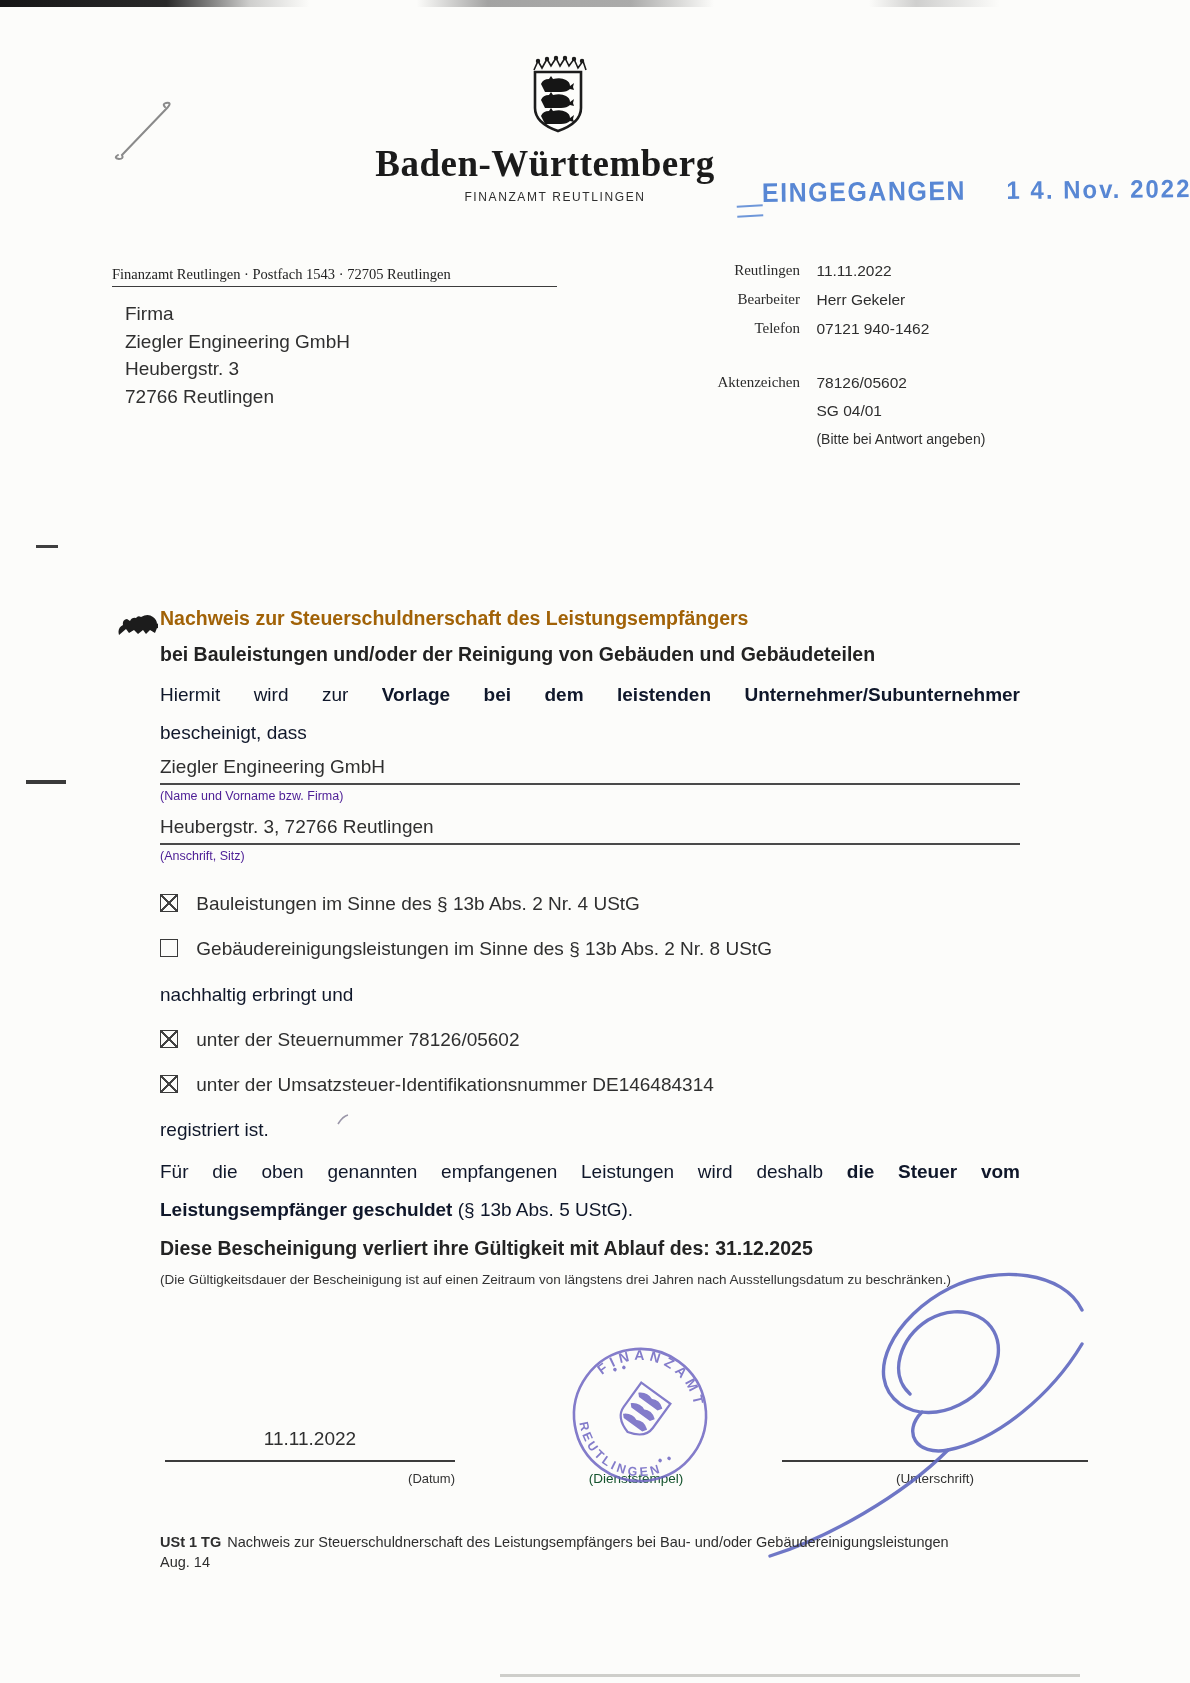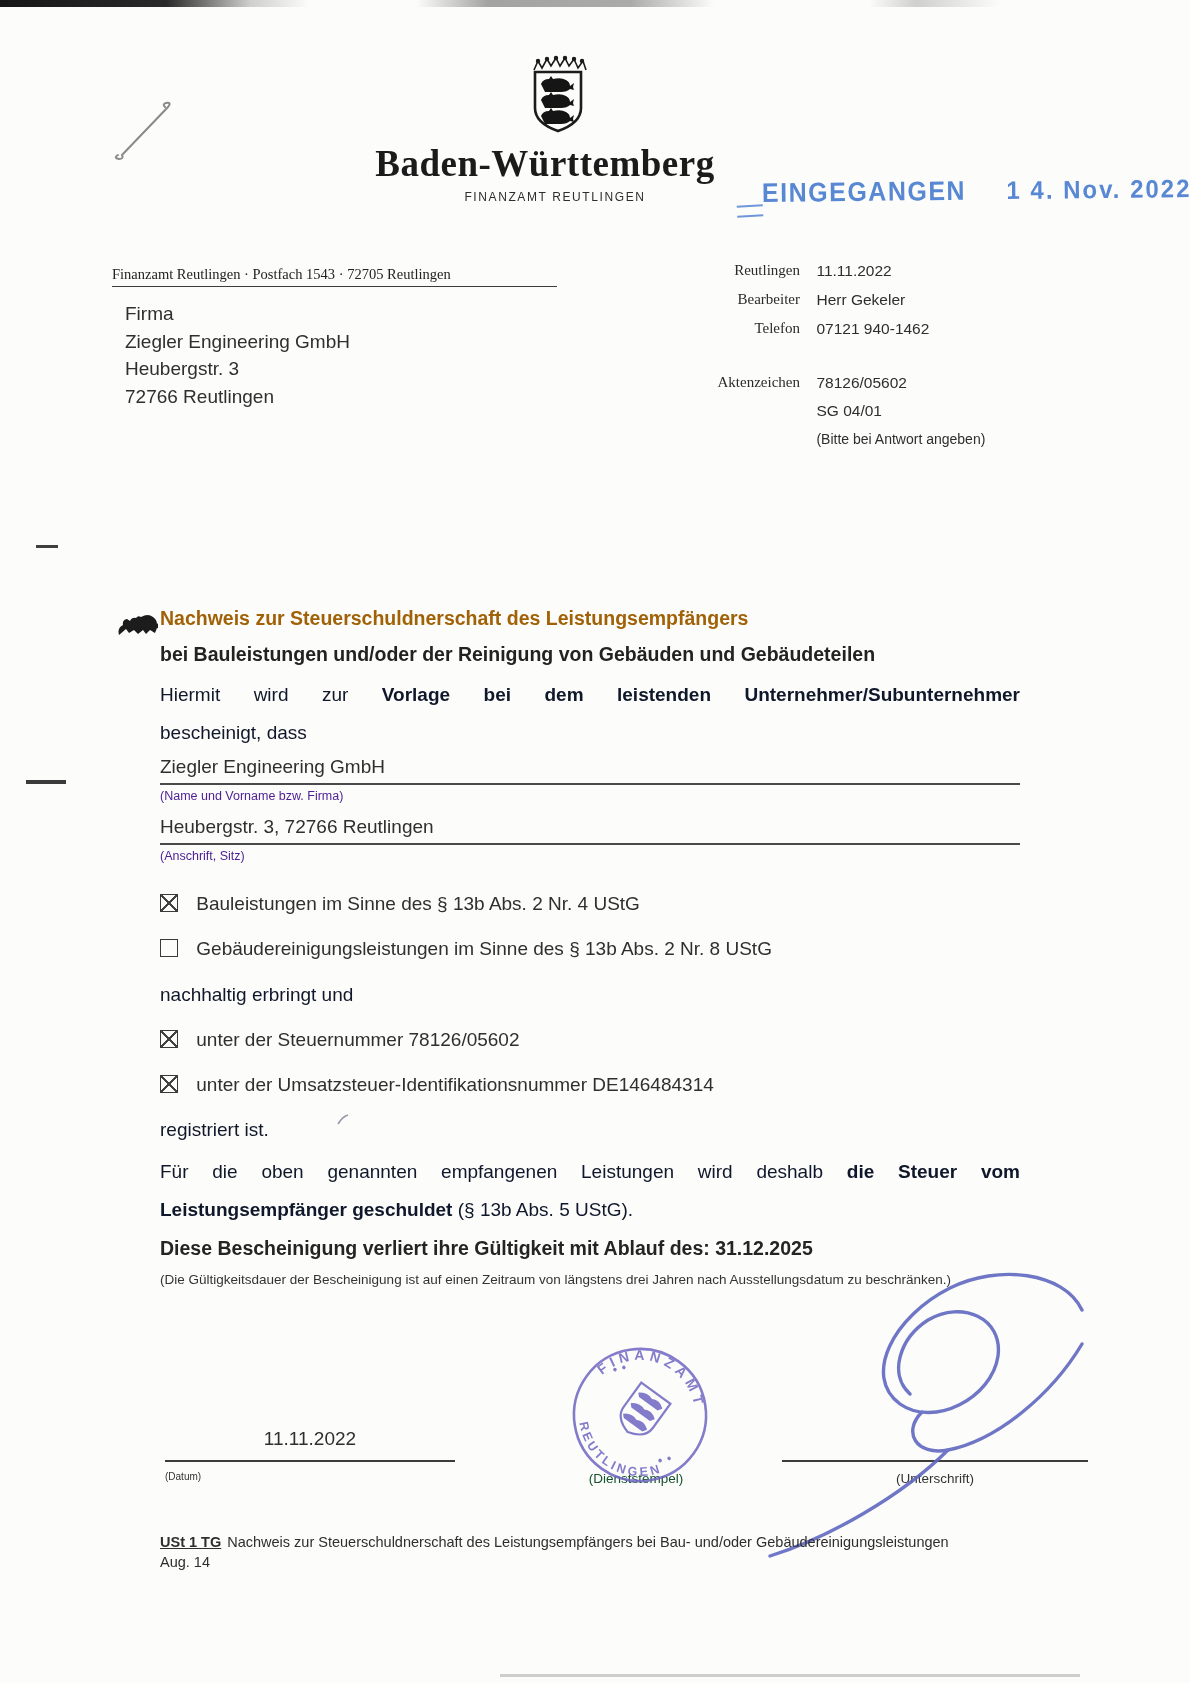--- a/index.html
+++ b/index.html
@@ -55,29 +55,29 @@
     margin-right:13px;vertical-align:-2px;background:#fcfcfa;}
   .cbox.checked{background:
     linear-gradient(to top right,rgba(0,0,0,0) 45%,#424242 45%,#424242 55%,rgba(0,0,0,0) 55%),
     linear-gradient(to bottom right,rgba(0,0,0,0) 45%,#424242 45%,#424242 55%,rgba(0,0,0,0) 55%),#fcfcfa;}
   .bold{font-weight:bold;}
   .validity-bold{position:absolute;left:160px;top:1237px;font-size:19.5px;font-weight:bold;color:#242424;}
   .validity-note{position:absolute;left:160px;top:1272px;font-size:13.5px;color:#333;width:840px;}
   
   .sig-date{position:absolute;left:165px;top:1428px;width:290px;text-align:center;font-size:19px;color:#2f2f2f;}
   .line-date{position:absolute;left:165px;top:1460px;width:290px;height:2px;background:#3c3c3c;}
-  .cap-date{position:absolute;left:165px;top:1471px;width:290px;text-align:left;font-size:10px;color:#333;}
+  .cap-date{position:absolute;left:165px;top:1471px;width:290px;text-align:right;font-size:13px;color:#333;}
   .cap-seal{position:absolute;left:556px;top:1471px;width:160px;text-align:center;font-size:13.5px;color:#14532d;}
   .line-sig{position:absolute;left:782px;top:1460px;width:306px;height:2px;background:#3c3c3c;}
   .cap-sig{position:absolute;left:855px;top:1471px;width:160px;text-align:center;font-size:13.5px;color:#333;}
   .seal{position:absolute;left:563px;top:1338px;width:154px;height:154px;transform:rotate(36deg);opacity:.85;}
   .signature{position:absolute;left:730px;top:1248px;}
   
   .footer{position:absolute;left:160px;top:1534px;font-size:14.5px;color:#2e2e2e;width:880px;}
-  .footer .code{font-weight:bold;text-decoration:underline;margin-right:6px;}
+  .footer .code{font-weight:bold;margin-right:6px;}
   .footer .ver{margin-top:4px;}
 </style>
 </head>
 <body>
 
 <div id="page">
 
   <div class="top-edge"></div>
   <div class="bottom-mark"></div>
   <div class="dash-1"></div>

